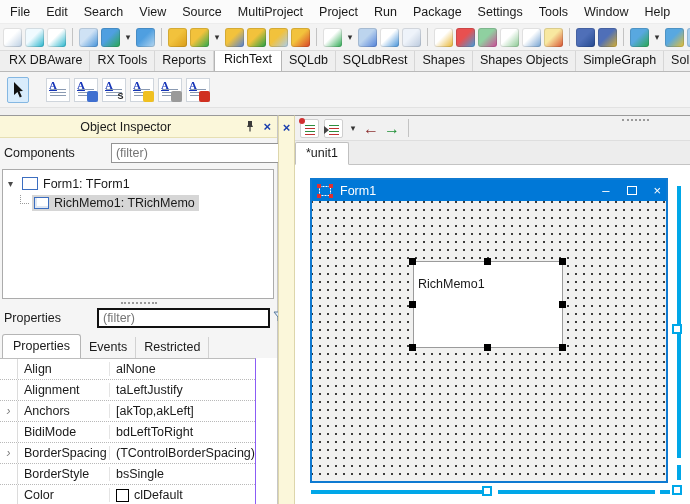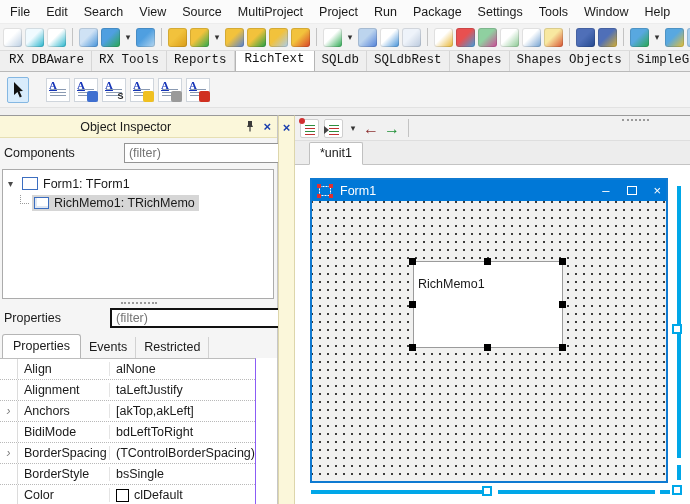--- a/index.html
+++ b/index.html
@@ -15,21 +15,21 @@
   
   #toolbar { position:absolute; left:0; top:24px; width:690px; height:27px; background:#f3f3f3;
              border-bottom:1px solid #dcdcdc; display:flex; align-items:center; padding:0 3px; gap:3px; overflow:hidden; }
   .tbi { width:19px; height:19px; border-radius:3px; flex:none;
          background:linear-gradient(135deg,var(--c1,#ccc) 45%,var(--c2,#999)); box-shadow:inset 0 0 0 1px rgba(0,0,0,.12); }
   .tbsep { width:1px; height:18px; background:#c3c3c3; margin:0 3px; flex:none; }
   .tbdd { width:10px; flex:none; font-size:9px; color:#333; text-align:center; line-height:19px; }
 
   
   #tabbar { position:absolute; left:0; top:51px; width:690px; height:21px; background:#efefef;
-            border-bottom:1px solid #b9b9b9; display:flex; align-items:flex-end; overflow:hidden; padding-left:2px;font-family:Liberation Mono, monospace; }
+            border-bottom:1px solid #b9b9b9; display:flex; align-items:flex-end; overflow:hidden; padding-left:2px; }
   .tab { padding:3px 7px 4px; white-space:nowrap; border-right:1px solid #d6d6d6; color:#151515; }
   .tab.active { background:#fff; border:1px solid #b5b5b5; border-bottom:1px solid #fff; border-radius:3px 3px 0 0;
                 margin-bottom:-1px; padding:4px 9px 5px; }
 
   
   #palette { position:absolute; left:0; top:72px; width:690px; height:36px; background:#f4f4f4;
              border-bottom:1px solid #e2e2e2; display:flex; align-items:center; }
   #cursor-btn { width:22px; height:26px; margin-left:7px; background:#d9ecfc; border:1px solid #84b7e2;
                 border-radius:2px; display:flex; align-items:center; justify-content:center; }
   #chips { display:flex; margin-left:17px; gap:4px; }
@@ -42,21 +42,21 @@
            color:var(--bc,#fff); font:bold 9px/11px "Liberation Sans",sans-serif; text-align:center; border-radius:2px; z-index:2; }
 
   
   #oi { position:absolute; left:0; top:115px; width:278px; height:389px; background:#f5f5f5;
         border-top:1px solid #9a9a9a; border-right:1px solid #c6c6c6; }
   #oi-title { position:absolute; left:0; top:0; right:0; height:22px; background:#fbf7da; border-bottom:1px solid #e6dfb4;
               display:flex; align-items:center; padding:0 6px; }
   #oi-title .t { flex:1; text-align:center; }
   .winx { color:#1a3fae; font-weight:bold; font-size:13px; line-height:1; cursor:default; }
   .oi-row { position:absolute; left:0; right:0; display:flex; align-items:center; padding:0 4px; height:24px; }
-  .oi-row label { margin-right:19px; white-space:nowrap; }
+  .oi-row label { margin-right:6px; white-space:nowrap; }
   .flt { flex:1; height:20px; border:1px solid #949494; background:#fff; padding:0 4px; font:12.5px "Liberation Sans",sans-serif;margin-left:30px; }
   .flt.focused { border:2px solid #111; }
   .funnel { width:22px; height:20px; margin-left:3px; background:transparent; border:none; display:flex;
             align-items:center; justify-content:center; }
   #oi-tree { position:absolute; left:2px; top:53px; width:272px; height:130px; background:#fff; border:1px solid #ababab;
              padding-top:4px; overflow:hidden; }
   .trow { display:flex; align-items:center; height:19px; padding-left:5px; }
   .caret { width:14px; color:#4a4a4a; font-size:10px; }
   .elbow { width:9px; height:9px; border-left:1px dotted #9a9a9a; border-bottom:1px dotted #9a9a9a; margin:0 3px 6px 12px; }
   .ticon { width:16px; height:13px; background:#fff; border:1px solid #3c6ec0; display:inline-block; margin-right:5px; flex:none; }
@@ -89,21 +89,21 @@
   #editor { position:absolute; left:295px; top:115px; width:395px; height:389px; background:#fff; border-top:1px solid #9a9a9a; }
   #ed-toolbar { position:relative; height:25px; background:#f1f1f1; border-bottom:1px solid #dedede;
                 display:flex; align-items:center; padding-left:5px; gap:5px; }
   .edi { width:19px; height:19px; background:#fff; border:1px solid #cfcfcf; border-radius:2px; position:relative; flex:none; }
   .edi::before { content:""; position:absolute; left:4px; right:3px; top:5px; height:10px;
                  background:repeating-linear-gradient(to bottom,#2f8f3f 0 1px,transparent 1px 3px,#c03030 3px 4px,transparent 4px 6px); }
   .edi.star::after { content:""; position:absolute; left:-2px; top:-2px; width:6px; height:6px; background:#d23030; border-radius:50%; }
   .edi.jump::after { content:""; position:absolute; left:-1px; top:6px; border-left:5px solid #444; border-top:4px solid transparent; border-bottom:4px solid transparent; }
   .navarrow { font-size:16px; font-weight:bold; line-height:19px; }
   #ed-grip { position:absolute; left:327px; top:3px; width:27px; border-top:2px dotted #9a9a9a; }
-  #ed-tabrow { height:24px; background:#ededed; border-bottom:1px solid #c4c4c4; display:flex; align-items:flex-end; padding-left:14px; }
+  #ed-tabrow { height:24px; background:#ededed; border-bottom:1px solid #c4c4c4; display:flex; align-items:flex-end; }
   #ed-tab { background:#fff; border:1px solid #c0c0c0; border-bottom:1px solid #fff; border-radius:2px 2px 0 0;
             margin-bottom:-1px; padding:3px 10px 4px; }
   #canvas { position:absolute; left:0; right:0; top:49px; bottom:0; background:#fff; }
 
   #form { position:absolute; left:15px; top:13px; width:358px; height:305px; border:2px solid #0f7ad1; background:#f1f1f0; }
   #form-title { height:21px; background:var(--tb,#0078d7); display:flex; align-items:center; padding:0 5px; gap:7px; }
   #form-title .fname { color:#fff; flex:1; }
   .fbtn { color:#fff; font-size:13px; line-height:21px; margin-left:9px; }
   .fmax { width:10px; height:9px; border:1px solid #fff; margin:0 0 0 11px; }
   #form-client { position:absolute; left:0; right:0; top:21px; bottom:0; background:#f1f1f0;

